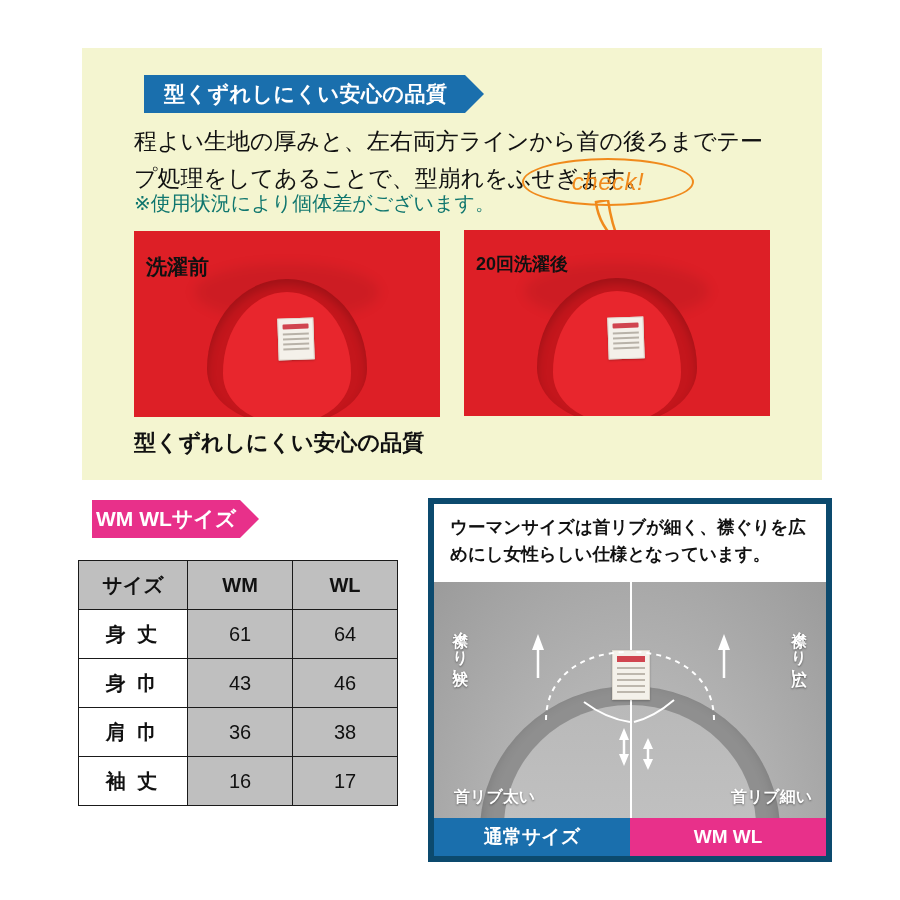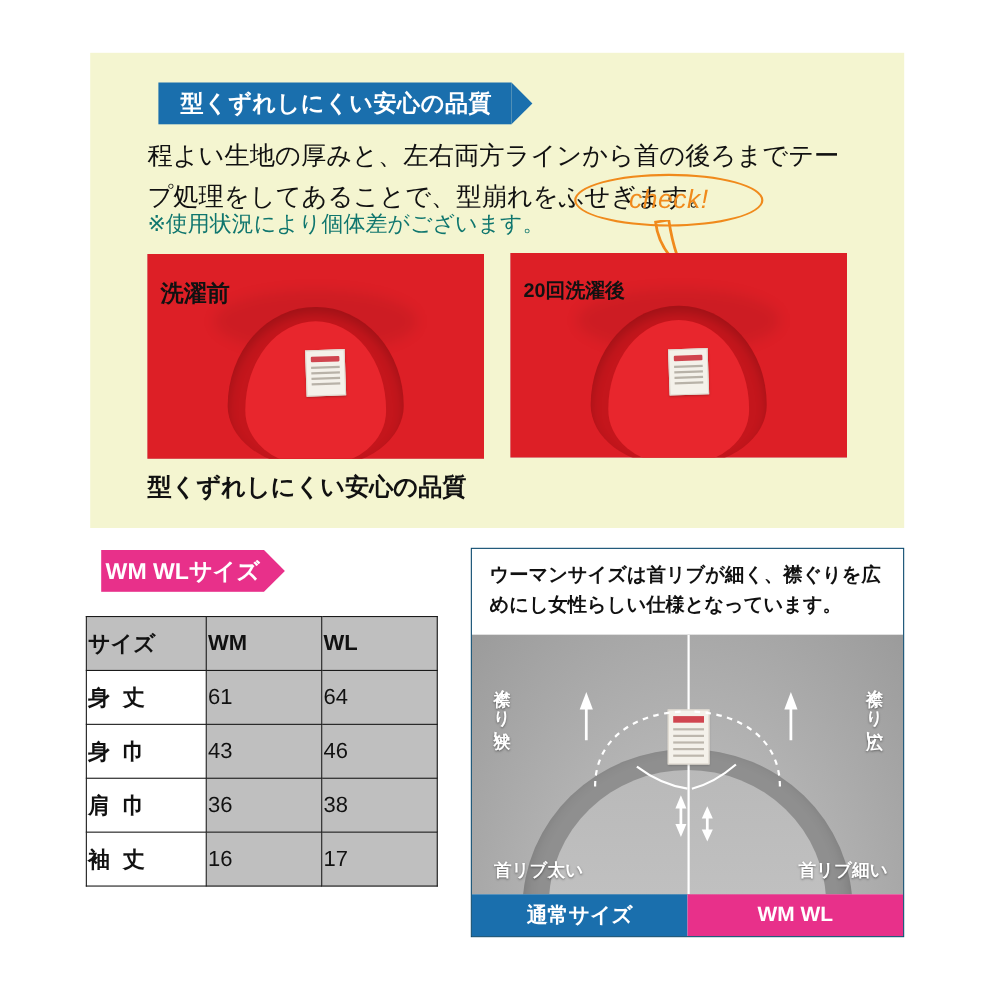--- a/index.html
+++ b/index.html
@@ -246,21 +246,21 @@
     left: 78px;
     top: 560px;
     width: 320px;
     border-collapse: collapse;
     background: #ffffff;
     font-size: 20px;
   }
   table.size-table th,
   table.size-table td {
     border: 1.5px solid #1a1a1a;
-    text-align: left;
+    text-align: center;
     height: 46px;
     font-weight: normal;
     color: #111111;
   }
   table.size-table thead th {
     background: #bfbfbf;
     font-weight: bold;
     font-size: 20px;
   }
   table.size-table tbody td.rowhead {
@@ -278,21 +278,21 @@
   }
 
   
   .right-panel {
     position: absolute;
     left: 428px;
     top: 498px;
     width: 392px;
     height: 352px;
     background: #ffffff;
-    border: 1px solid #0c4a6e;
+    border: 6px solid #0c4a6e;
     overflow: hidden;
   }
   .right-panel .desc {
     position: absolute;
     left: 16px;
     top: 10px;
     width: 364px;
     font-size: 17.5px;
     line-height: 1.52;
     font-weight: bold;

